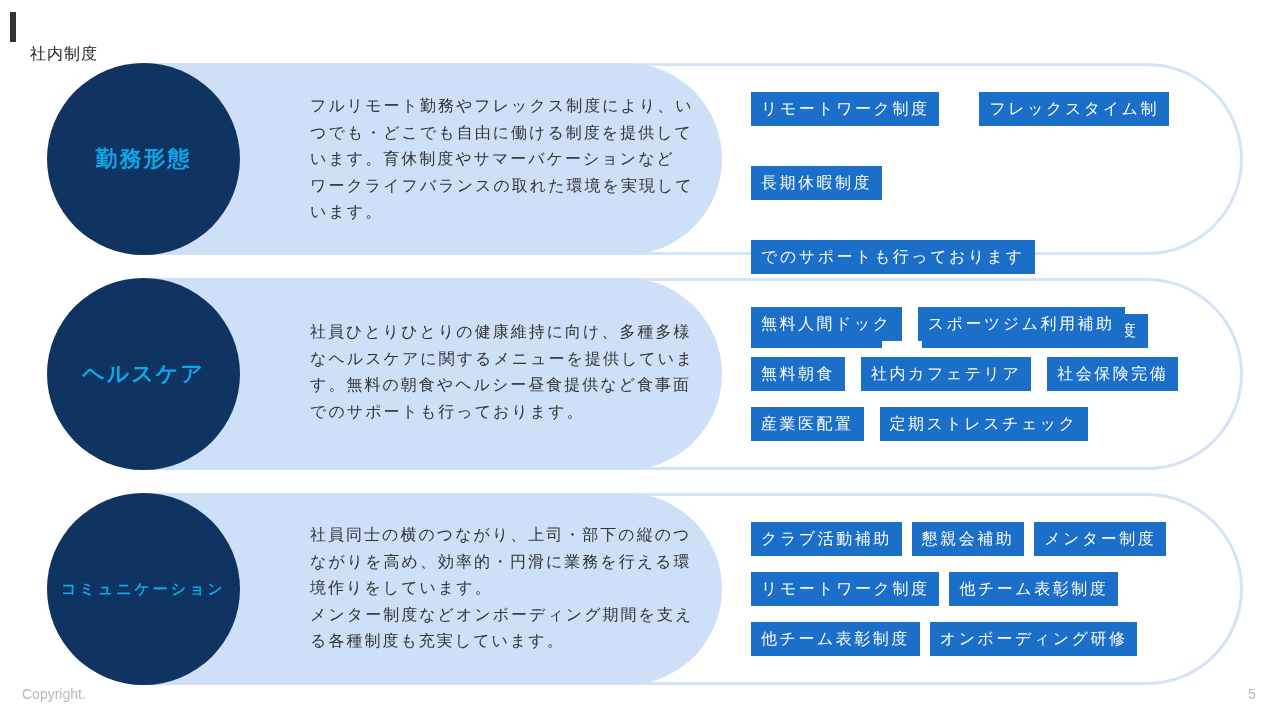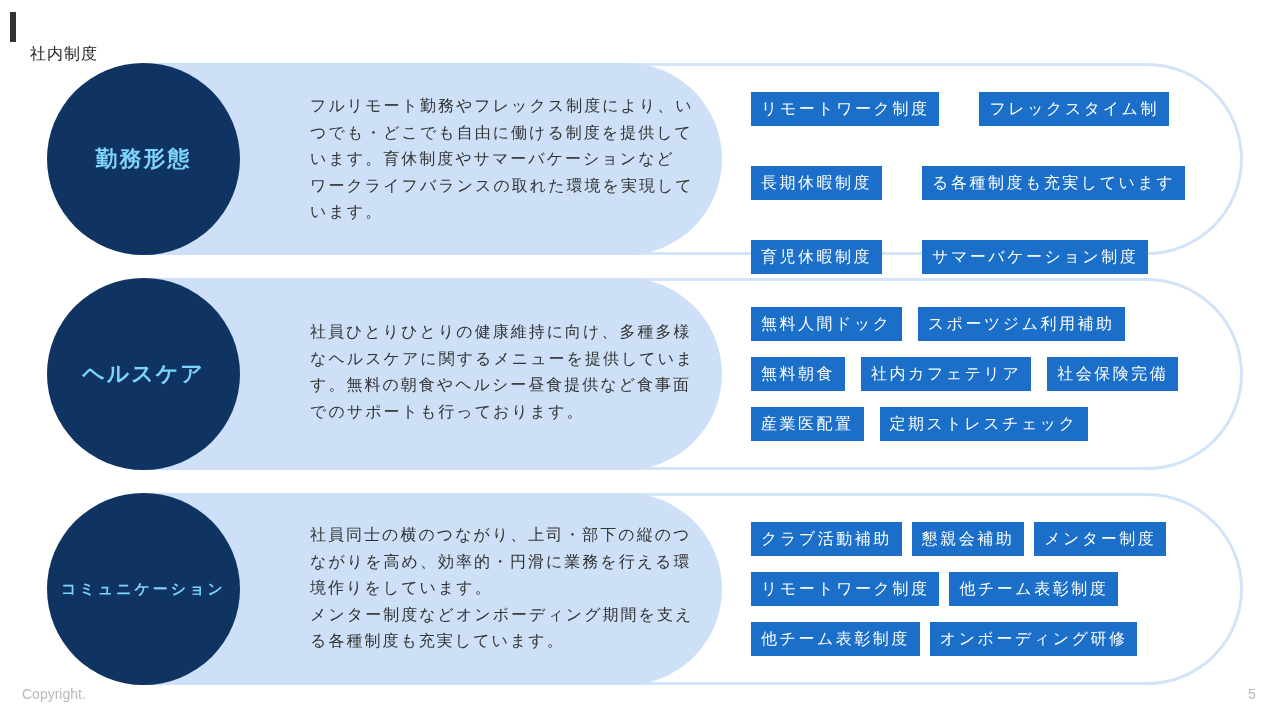--- a/index.html
+++ b/index.html
@@ -26,21 +26,21 @@
     border:3px solid #d3e3f8; border-left:none;
     border-radius:0 96px 96px 0;
     box-sizing:content-box;
   }
   .band {
     position:absolute; left:140px; top:0; width:582px; height:192px;
     background:#cde0f7; border-radius:0 96px 96px 0;
   }
   .circle {
     position:absolute; left:47px; top:0; width:193px; height:192px;
-    border-radius:50%; background:#0f3461; color:#7dd3fc;
+    border-radius:50%; background:#0f3461; color:#0ea5e9;
     display:flex; align-items:center; justify-content:center;
     text-align:center;
   }
   .circle span { font-size:22px; letter-spacing:2px; font-weight:bold; }
   .circle span.small { font-size:15px; letter-spacing:3px; }
   .desc {
     position:absolute; left:262px; width:410px;
     font-size:16px; line-height:26.5px; letter-spacing:2px; color:#333;
     white-space:pre-line;
     margin-left:48px;
@@ -77,21 +77,21 @@
   </div>
   <div class="desc" style="top:30px;">フルリモート勤務やフレックス制度により、い
 つでも・どこでも自由に働ける制度を提供して
 います。育休制度やサマーバケーションなど
 ワークライフバランスの取れた環境を実現して
 います。</div>
   <div class="tags" style="top:29px;gap:40px;">
     <div class="tag">リモートワーク制度</div>
     <div class="tag">フレックスタイム制</div>
     <div class="tag">長期休暇制度</div>
-    <div class="tag">る各種制度も充実しています</div>
+    <div class="tag">でのサポートも行っております</div>
     <div class="tag">育児休暇制度</div>
     <div class="tag">サマーバケーション制度</div>
   </div>
 </div>
 
 <div class="section" style="top:278px;">
   <div class="outline"></div>
   <div class="band"></div>
   <div class="circle">
     <span>ヘルスケア</span>

